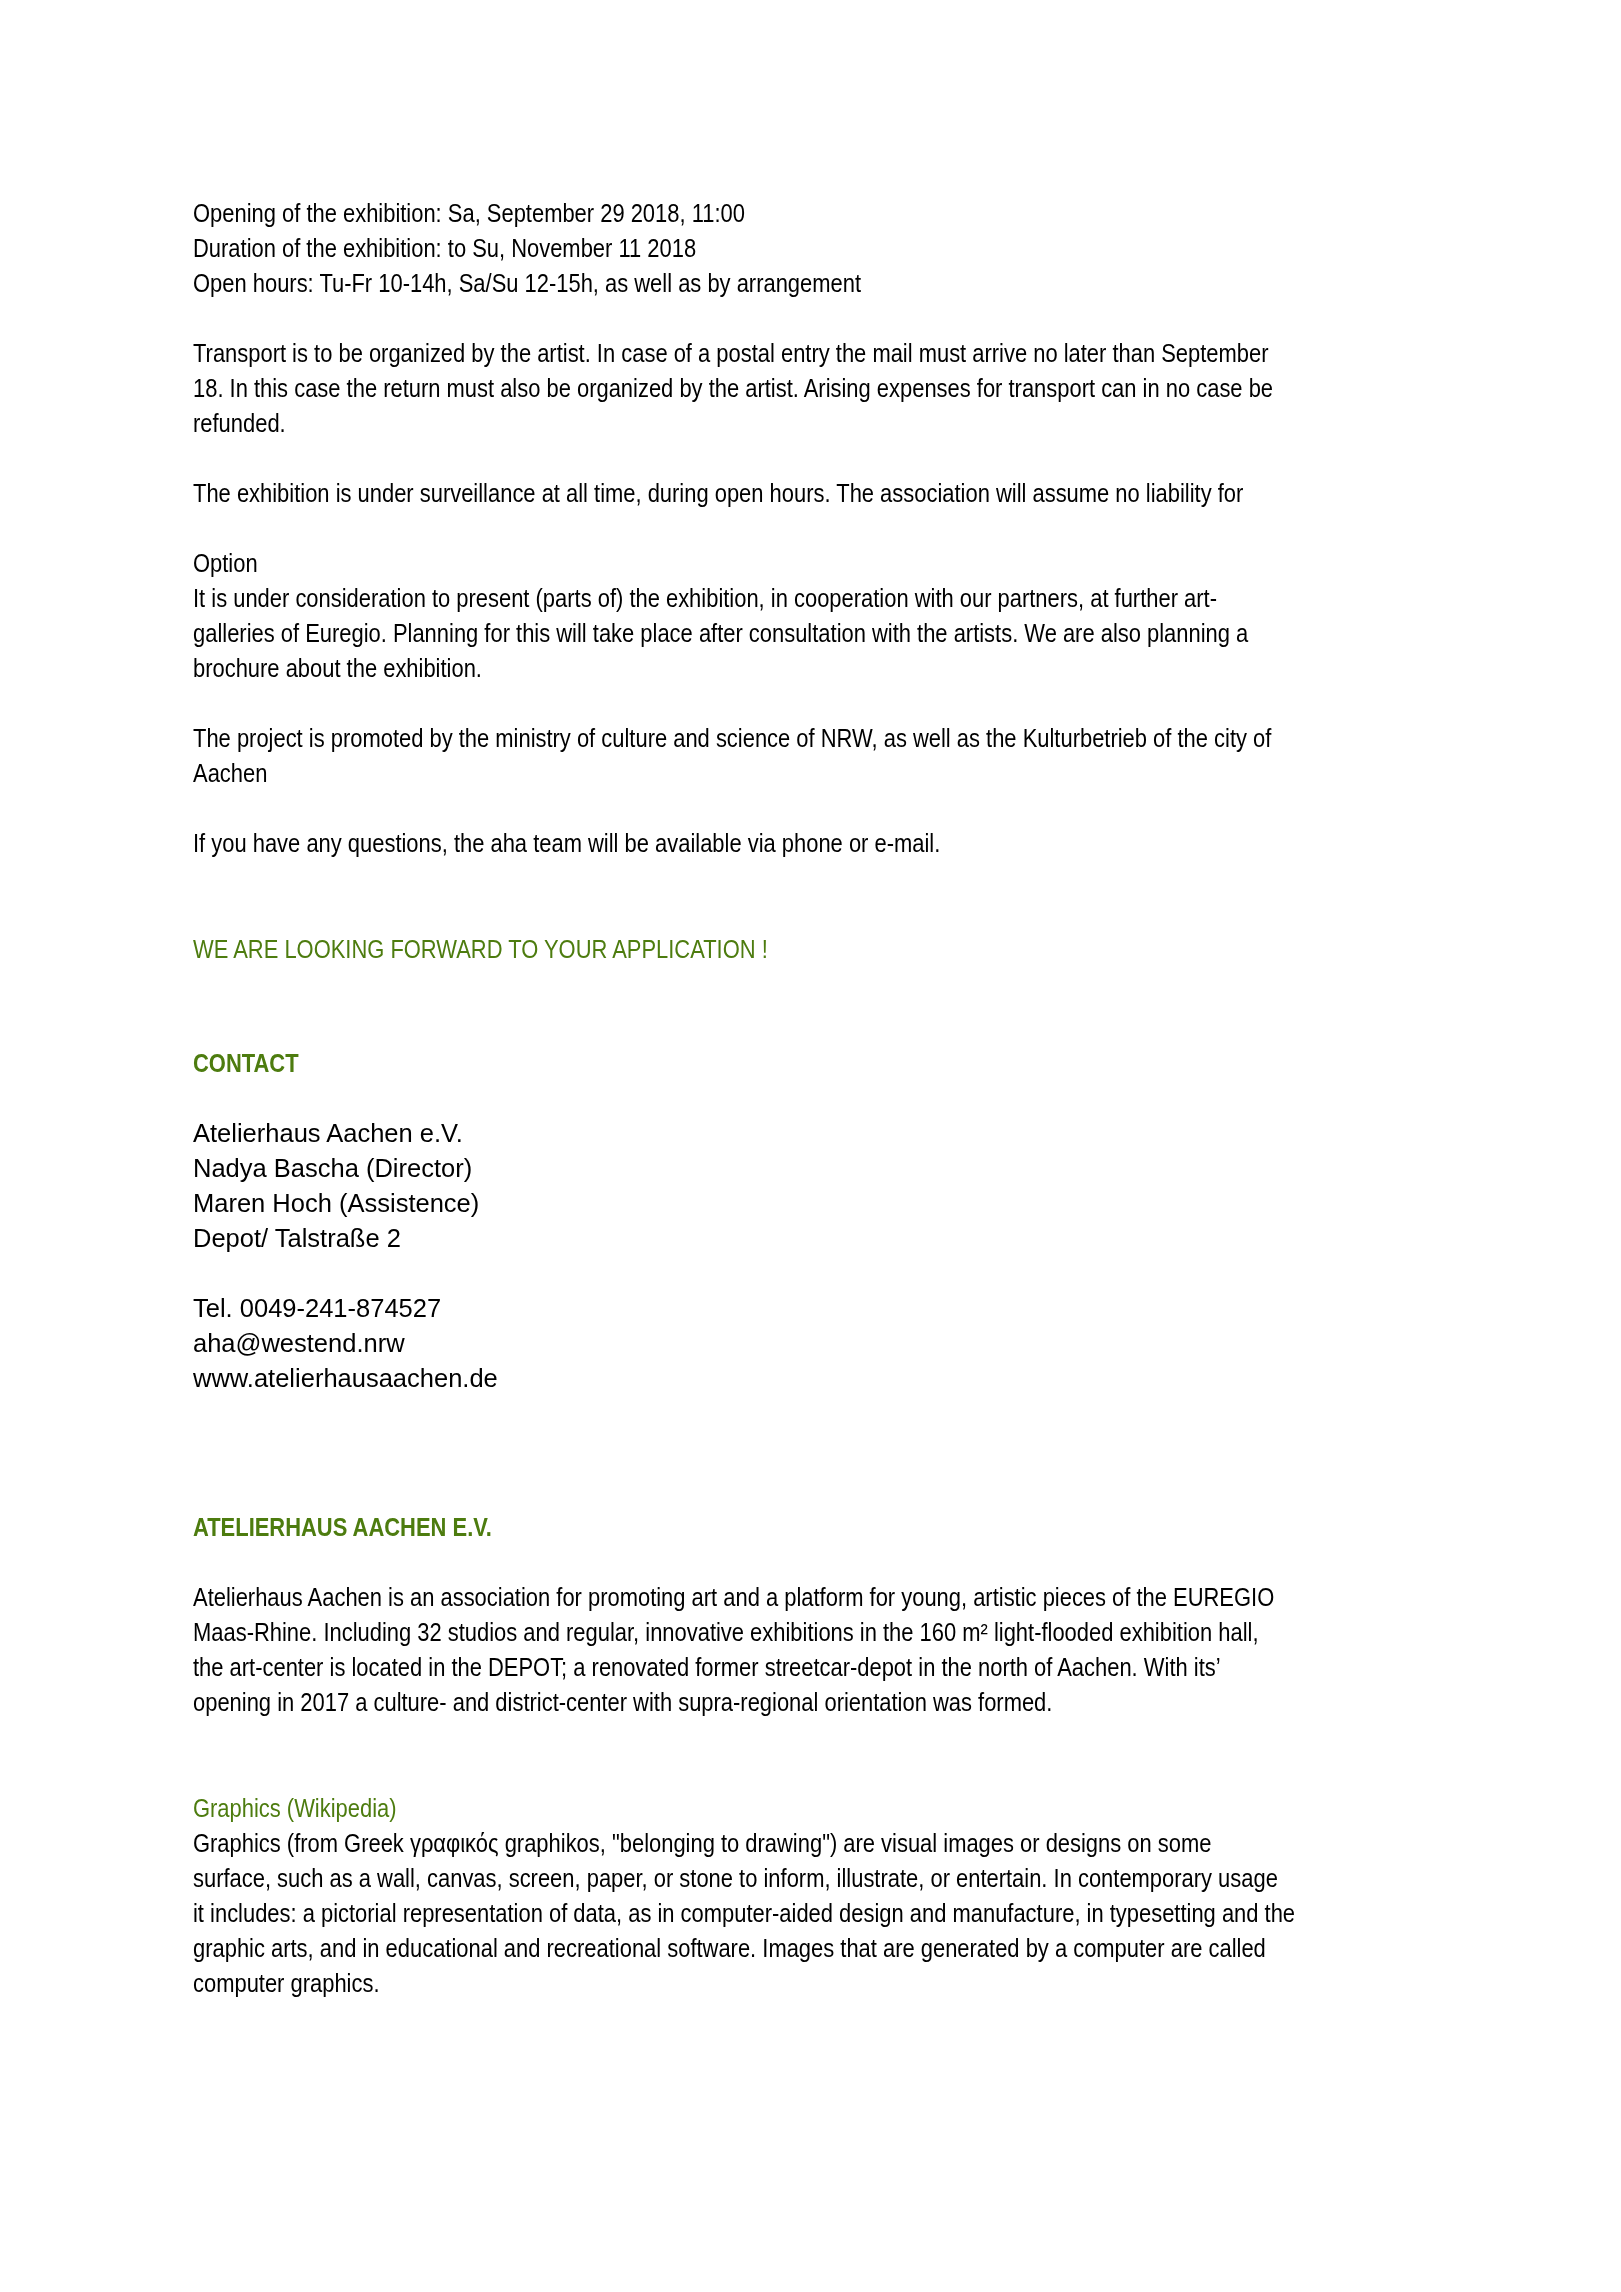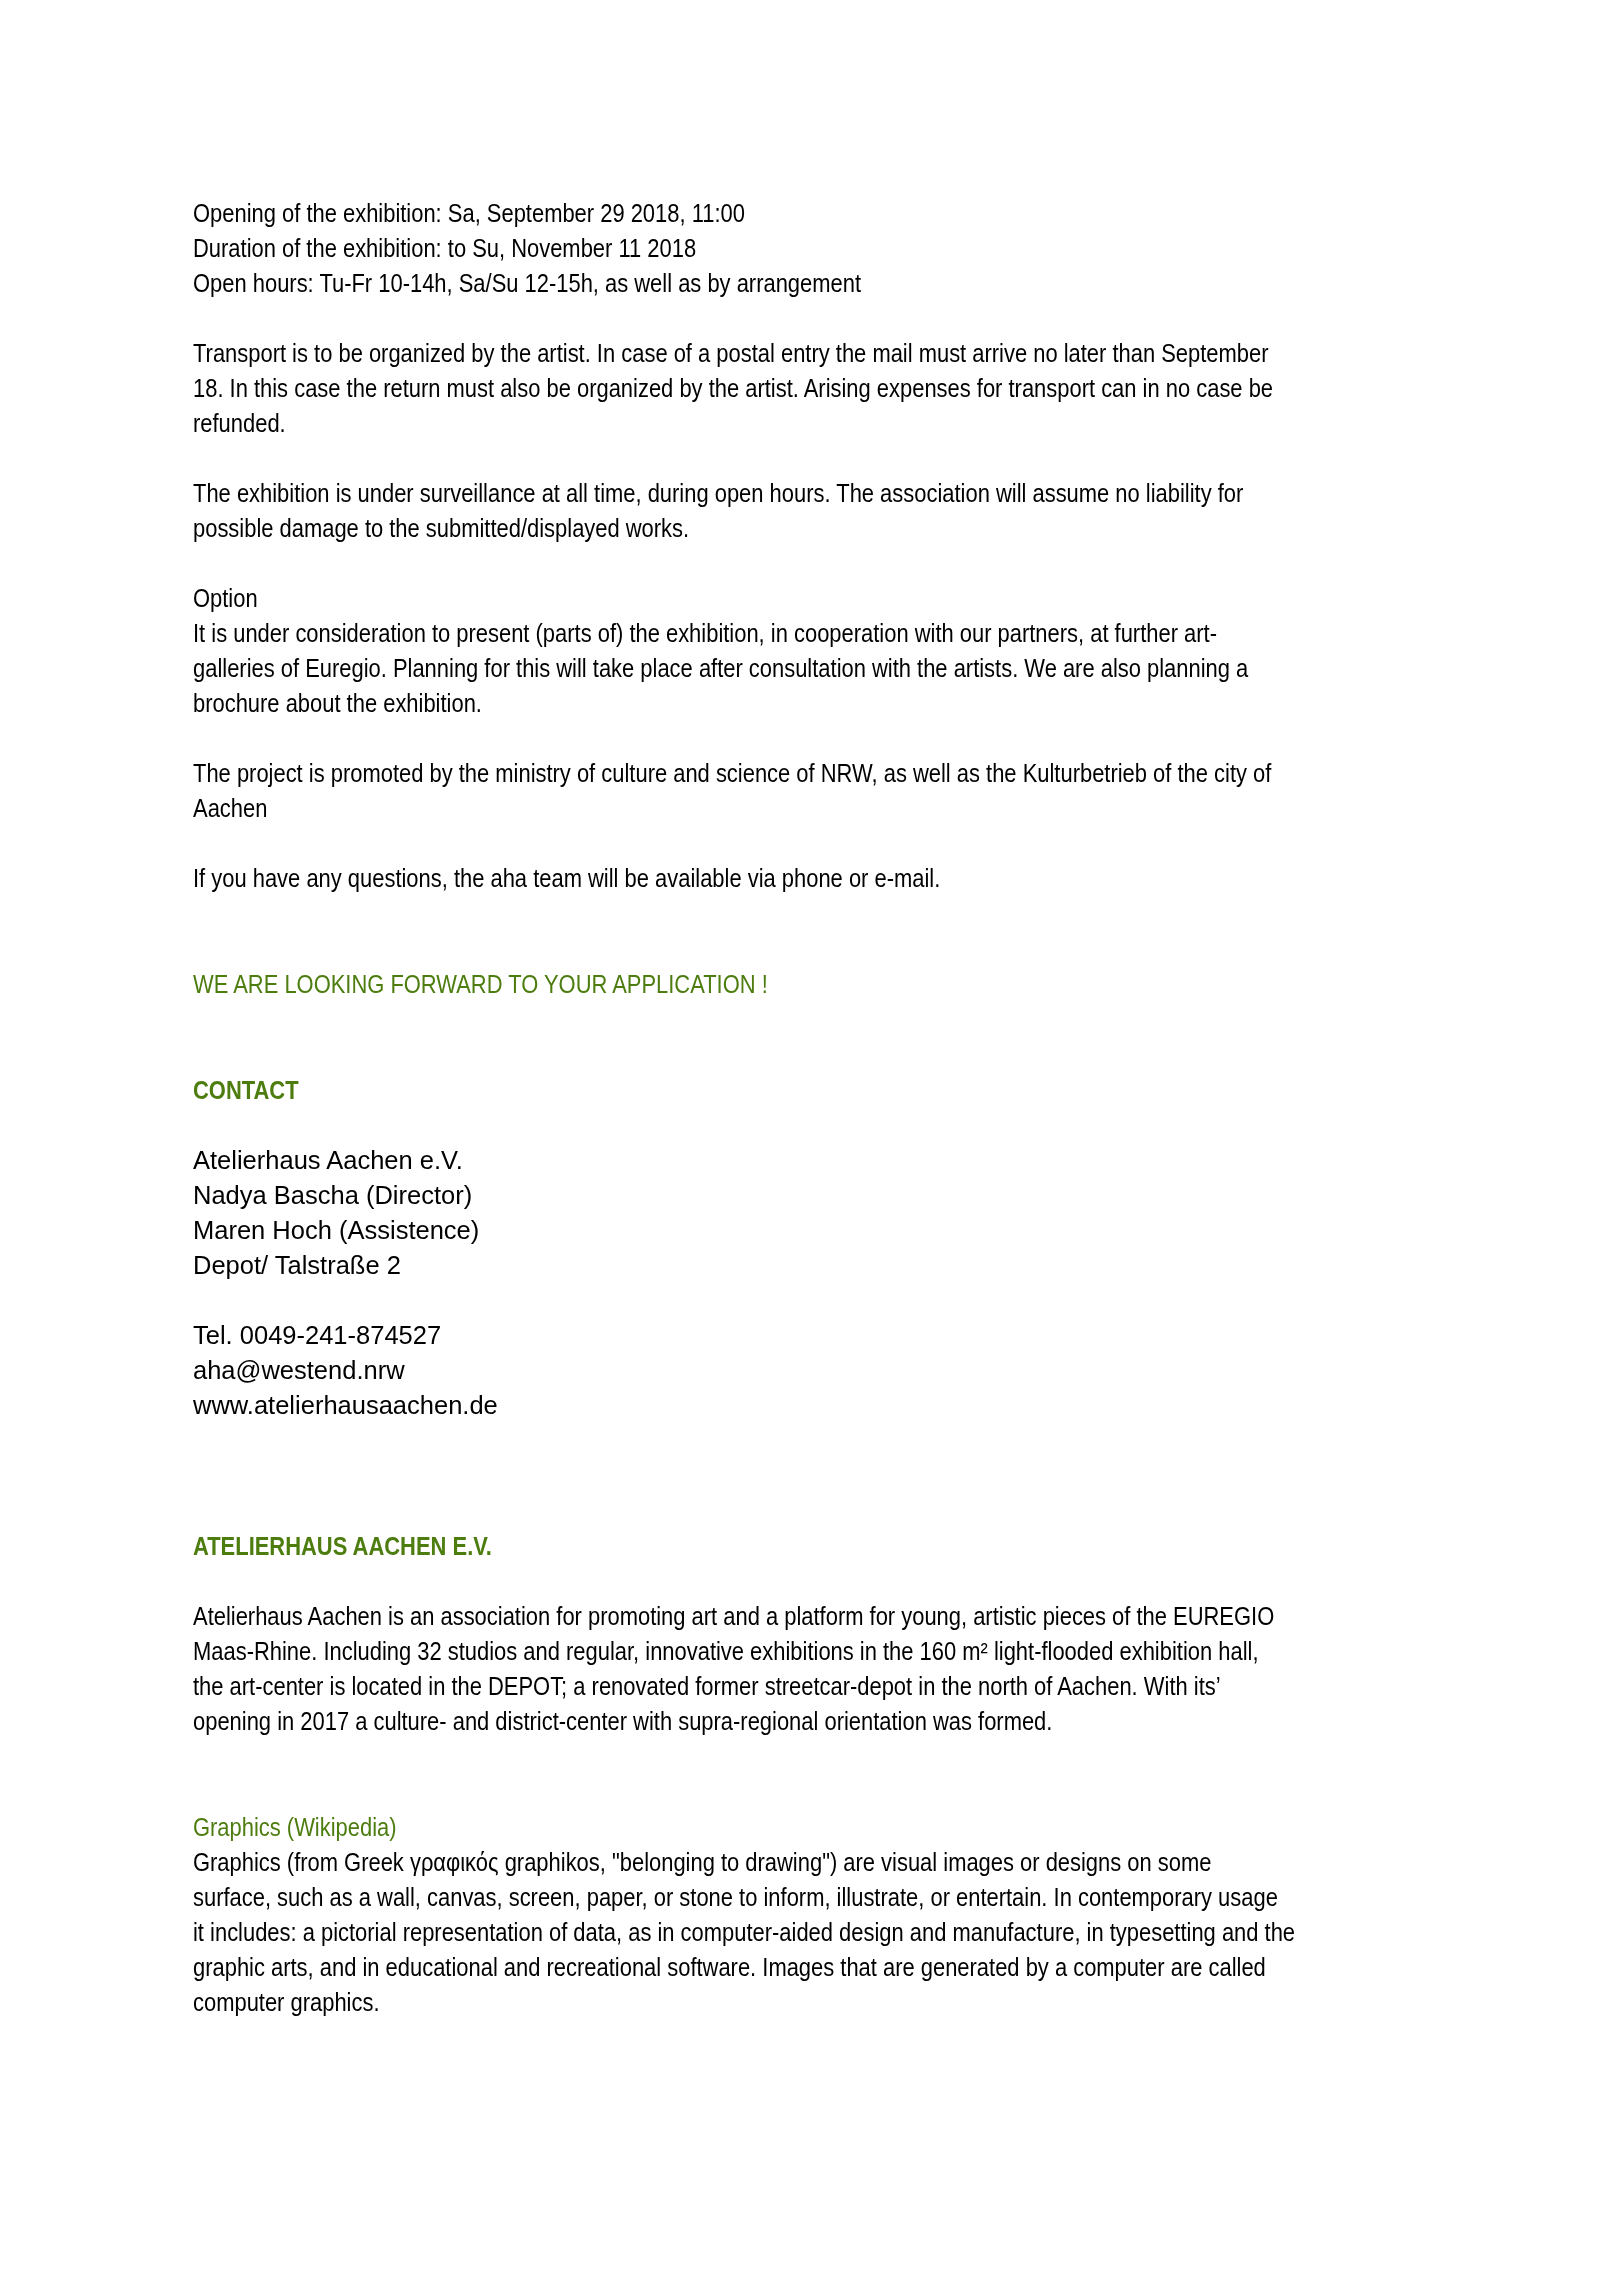--- a/index.html
+++ b/index.html
@@ -12,21 +12,21 @@
     position: absolute; left: 193px; top: 196px; width: 1274px;
     font-family: "Liberation Sans", sans-serif;
     font-size: 25.5px; line-height: 35px; color: #000000;
     transform-origin: left top;
   }
   .para { margin: 0; }
   .line { display: block; height: 35px; white-space: nowrap; }
   .line span { display: inline-block; transform: scaleX(0.86); transform-origin: left center; }
   .wide span { transform: scaleX(1.0); }
   .red { color: #4d7c0f; }
-  .bold { font-weight: bold; }
+  .bold { font-weight: bold; margin-top: 8px; }
   .gap1 { height: 35px; }
   .gap2 { height: 71px; }
   .gap3 { height: 106px; }
 </style>
 </head>
 <body>
 
 <div class="page">
   <div class="content">
 
@@ -39,21 +39,20 @@
 
     <div class="para">
       <div class="line"><span>Transport is to be organized by the artist. In case of a postal entry the mail must arrive no later than September</span></div>
       <div class="line"><span>18. In this case the return must also be organized by the artist. Arising expenses for transport can in no case be</span></div>
       <div class="line"><span>refunded.</span></div>
     </div>
     <div class="gap1"></div>
 
     <div class="para">
       <div class="line"><span>The exhibition is under surveillance at all time, during open hours. The association will assume no liability for</span></div>
-      <div class="line"><span>possible damage to the submitted/displayed works.</span></div>
     </div>
     <div class="gap1"></div>
 
     <div class="para">
       <div class="line"><span>Option</span></div>
       <div class="line"><span>It is under consideration to present (parts of) the exhibition, in cooperation with our partners, at further art-</span></div>
       <div class="line"><span>galleries of Euregio. Planning for this will take place after consultation with the artists. We are also planning a</span></div>
       <div class="line"><span>brochure about the exhibition.</span></div>
     </div>
     <div class="gap1"></div>

